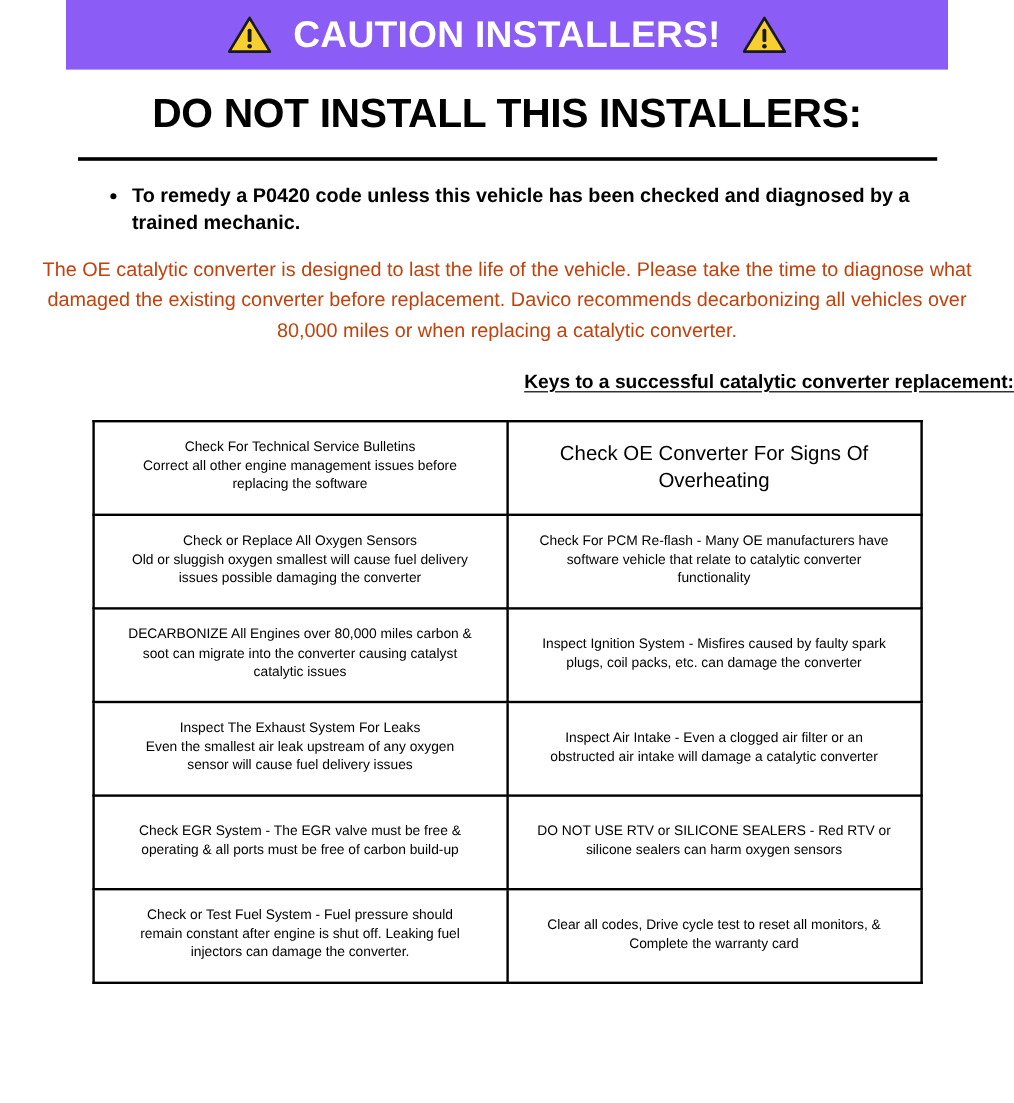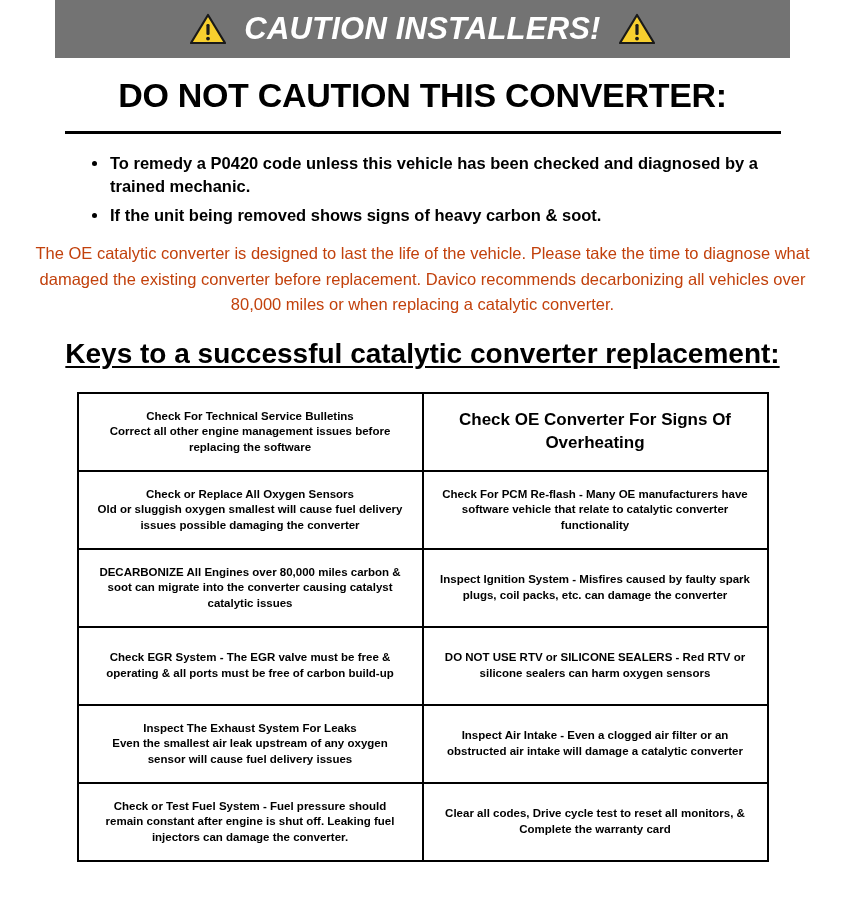--- a/index.html
+++ b/index.html
@@ -17,29 +17,28 @@
   }
 
   .page {
     width: 845px;
     height: 919px;
     position: relative;
   }
 
   
   .banner {
-    background: #737373;
+    background: #8b5cf6;
     height: 58px;
     width: 735px;
     margin: 0 auto 0 auto;
     display: flex;
     align-items: center;
     justify-content: center;
     gap: 18px;
-    font-style: italic;
   }
   .banner-text {
     color: #ffffff;
     font-size: 31px;
     font-weight: bold;
     letter-spacing: 0.2px;
     white-space: nowrap;
   }
   .warn-tri {
     width: 36px;
@@ -98,42 +97,42 @@
     width: 830px;
     text-align: center;
     font-size: 16.5px;
     line-height: 1.55;
     color: #c2410c;
     padding: 0 8px;
   }
 
   
   .subhead {
-    text-align: center;
+    text-align: right;
     margin-top: 20px;
-    font-size: 28px;
+    font-size: 16px;
     font-weight: bold;
     text-decoration: underline;
     text-underline-offset: 3px;
     color: #000000;
   }
 
   
   .keys-table {
     width: 692px;
     margin: 22px auto 0 auto;
     border-collapse: collapse;
     table-layout: fixed;
   }
   .keys-table td {
     border: 2px solid #000000;
     text-align: center;
     vertical-align: middle;
     font-size: 11.5px;
-    font-weight: bold;
+    font-weight: normal;
     line-height: 1.35;
     padding: 10px 12px;
     height: 78px;
     color: #000000;
   }
   .keys-table td.left  { width: 50%; }
   .keys-table td.right { width: 50%; }
   .cell-line { display: block; }
 </style>
 </head>
@@ -152,26 +151,25 @@
     <span class="banner-text">CAUTION INSTALLERS!</span>
     <span class="warn-tri">
       <svg width="36" height="32" viewBox="0 0 36 32" aria-hidden="true">
         <polygon points="18,2 35,30 1,30" fill="#f7cf2e" stroke="#1a1a1a" stroke-width="2.2" stroke-linejoin="round"></polygon>
         <rect x="16.4" y="11" width="3.2" height="11" rx="1.3" fill="#1a1a1a"></rect>
         <circle cx="18" cy="25.6" r="1.9" fill="#1a1a1a"></circle>
       </svg>
     </span>
   </div>
 
-  <div class="headline">DO NOT CAUTION THIS CONVERTER:</div>
+  <div class="headline">DO NOT INSTALL THIS INSTALLERS:</div>
   <div class="rule"></div>
 
   <ul class="bullets">
     <li>To remedy a P0420 code unless this vehicle has been checked and diagnosed by a trained mechanic.</li>
-    <li>If the unit being removed shows signs of heavy carbon &amp; soot.</li>
   </ul>
 
   <div class="para">The OE catalytic converter is designed to last the life of the vehicle. Please take the time to diagnose what damaged the existing converter before replacement. Davico recommends decarbonizing all vehicles over 80,000 miles or when replacing a catalytic converter.</div>
 
   <div class="subhead">Keys to a successful catalytic converter replacement:</div>
 
   <table class="keys-table">
     <tbody>
       <tr>
         <td class="left">
@@ -201,41 +199,41 @@
           <span class="cell-line">soot can migrate into the converter causing catalyst</span>
           <span class="cell-line">catalytic issues</span>
         </td>
         <td class="right">
           <span class="cell-line">Inspect Ignition System - Misfires caused by faulty spark</span>
           <span class="cell-line">plugs, coil packs, etc. can damage the converter</span>
         </td>
       </tr>
       <tr>
         <td class="left">
-          <span class="cell-line">Check EGR System - The EGR valve must be free &amp;</span>
-          <span class="cell-line">operating &amp; all ports must be free of carbon build-up</span>
-        </td>
-        <td class="right">
-          <span class="cell-line">DO NOT USE RTV or SILICONE SEALERS - Red RTV or</span>
-          <span class="cell-line">silicone sealers can harm oxygen sensors</span>
-        </td>
-      </tr>
-      <tr>
-        <td class="left">
           <span class="cell-line">Inspect The Exhaust System For Leaks</span>
           <span class="cell-line">Even the smallest air leak upstream of any oxygen</span>
           <span class="cell-line">sensor will cause fuel delivery issues</span>
         </td>
         <td class="right">
           <span class="cell-line">Inspect Air Intake - Even a clogged air filter or an</span>
           <span class="cell-line">obstructed air intake will damage a catalytic converter</span>
         </td>
       </tr>
       <tr>
         <td class="left">
+          <span class="cell-line">Check EGR System - The EGR valve must be free &amp;</span>
+          <span class="cell-line">operating &amp; all ports must be free of carbon build-up</span>
+        </td>
+        <td class="right">
+          <span class="cell-line">DO NOT USE RTV or SILICONE SEALERS - Red RTV or</span>
+          <span class="cell-line">silicone sealers can harm oxygen sensors</span>
+        </td>
+      </tr>
+      <tr>
+        <td class="left">
           <span class="cell-line">Check or Test Fuel System - Fuel pressure should</span>
           <span class="cell-line">remain constant after engine is shut off.  Leaking fuel</span>
           <span class="cell-line">injectors can damage the converter.</span>
         </td>
         <td class="right">
           <span class="cell-line">Clear all codes,  Drive cycle test to reset all monitors, &amp;</span>
           <span class="cell-line">Complete the warranty card</span>
         </td>
       </tr>
     </tbody>

